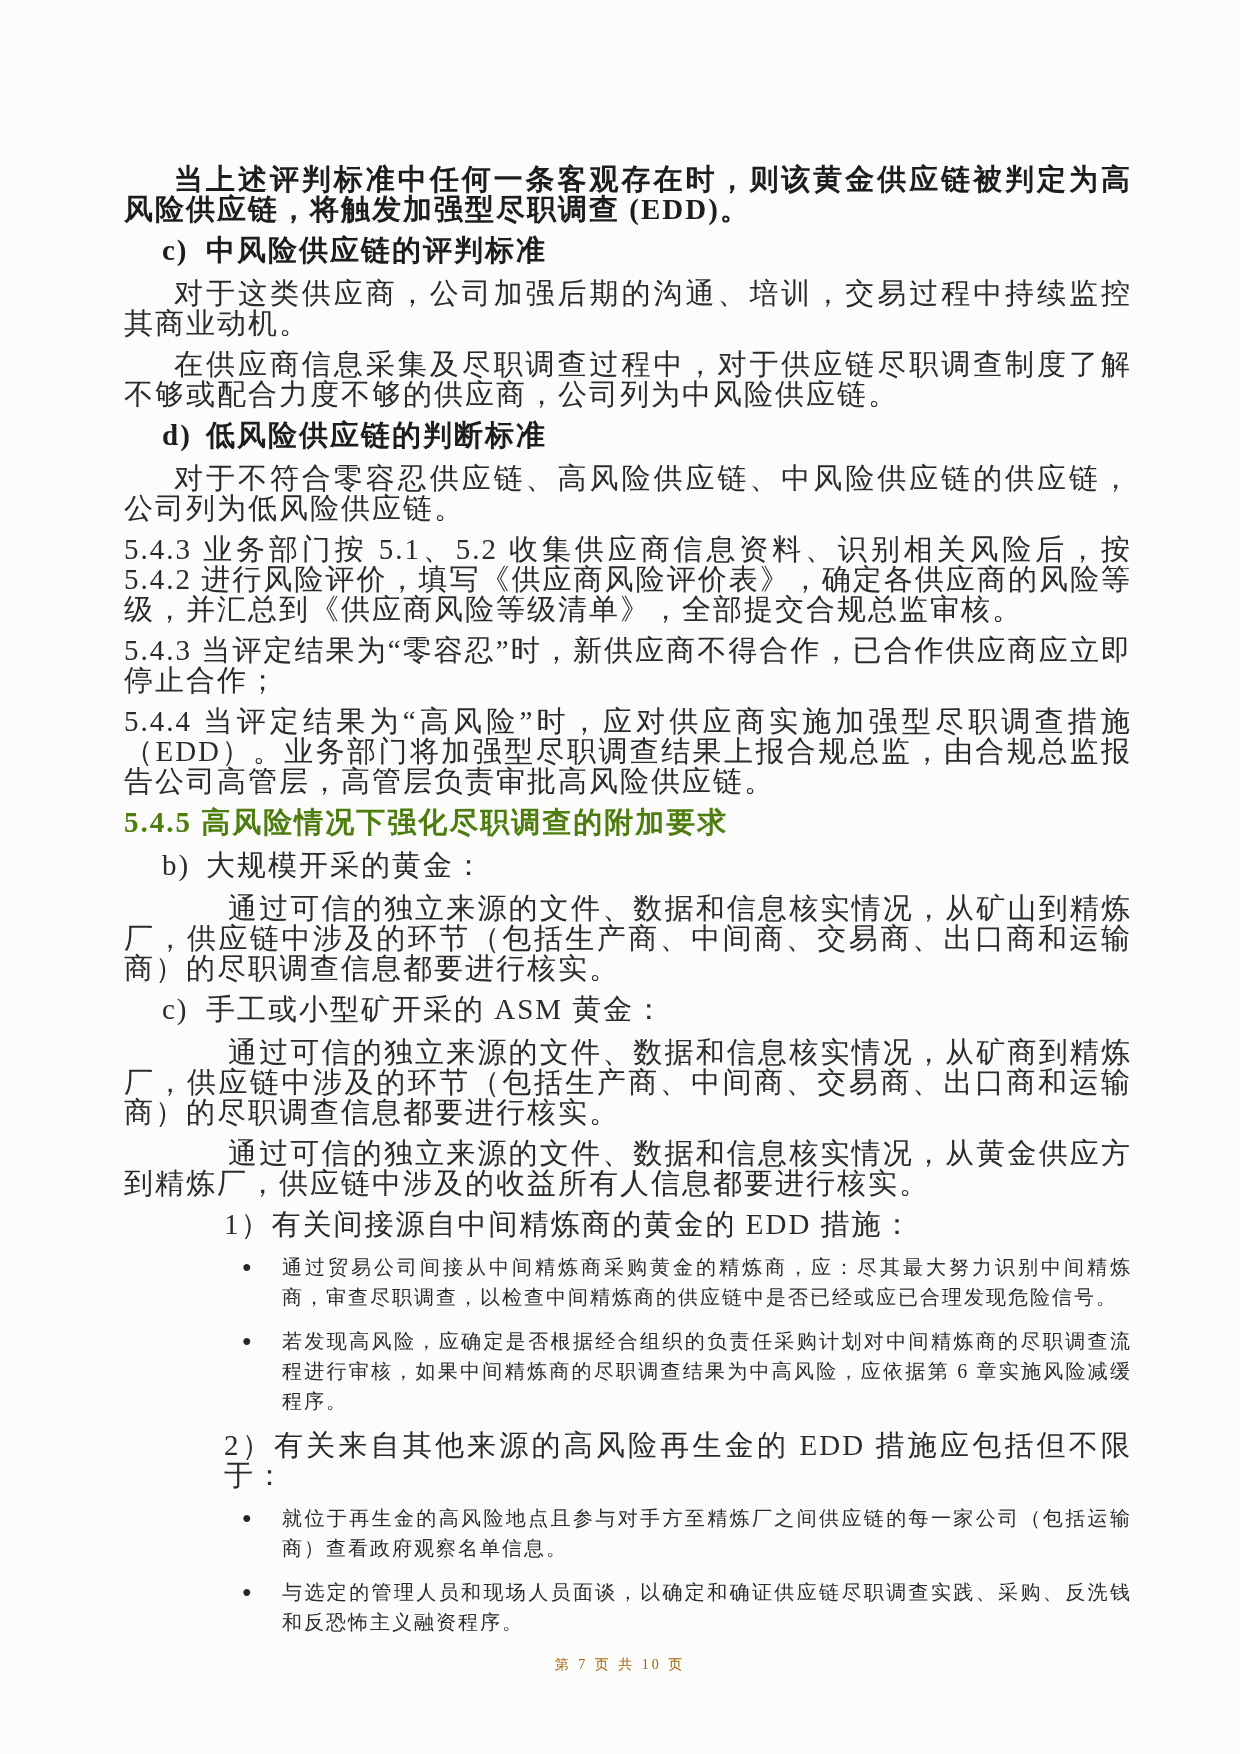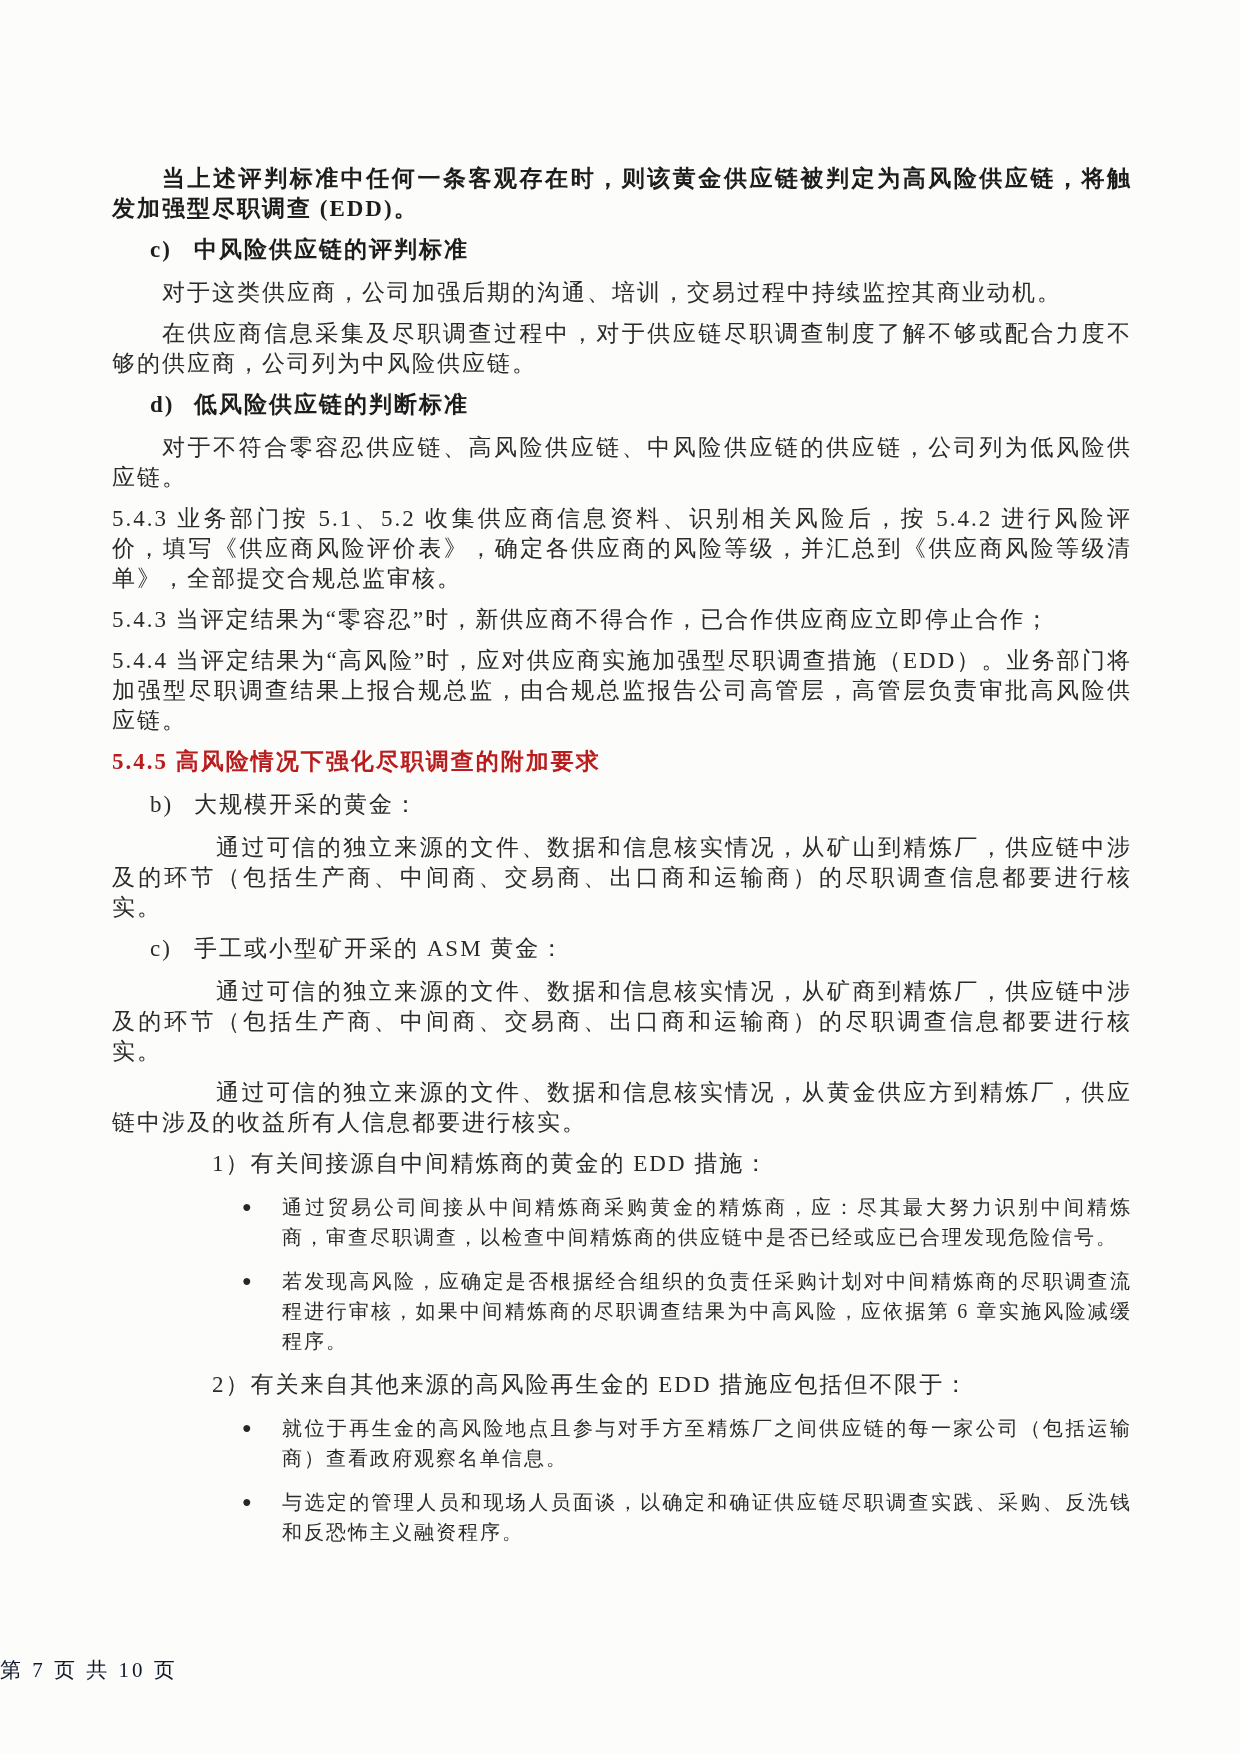--- a/index.html
+++ b/index.html
@@ -11,35 +11,35 @@
     overflow:hidden;
     font-family:"Liberation Serif","DejaVu Serif",serif;
     color:#2b2b2b;
   }
   .content{
     position:absolute;
     left:108px;top:164px;
     width:1024px;
   }
   .para{
-    font-size:23px;
+    font-size:29px;
     line-height:30px;
     letter-spacing:2px;
     text-align:justify;
-    margin:0 0 11px 4px;
+    margin:0 0 11px 16px;
   }
   .indent{text-indent:50px;}
   .bold{font-weight:bold;color:#1d1d1d;}
   .sub-heading{
     font-weight:bold;color:#1d1d1d;
     padding-left:38px;
     margin-bottom:13px;
   }
   .marker{display:inline-block;min-width:44px;}
-  .section-heading{font-weight:bold;color:#b91c1c;margin-bottom:13px;}
+  .section-heading{font-weight:bold;color:#4d7c0f;margin-bottom:13px;}
   .list-item{padding-left:38px;margin-bottom:13px;}
   .hang{text-indent:104px;}
   .num-item{padding-left:100px;margin-bottom:13px;}
   .bullet-row{
     display:flex;
     padding-left:134px;
     margin-bottom:14px;
   }
   .bullet-marker{
     flex:none;width:40px;
@@ -47,23 +47,23 @@
     color:#262626;
   }
   .bullet-text{
     flex:1;
     font-size:20px;line-height:30px;letter-spacing:2px;
     text-align:justify;
   }
   .footer{
     position:absolute;
     left:0;top:1656px;width:100%;
-    text-align:left;
-    font-size:21px;letter-spacing:3px;
-    color:#0f172a;
+    text-align:center;
+    font-size:14px;letter-spacing:3px;
+    color:#a16207;
   }
 </style>
 </head>
 <body>
 
 <div class="page">
   <div class="content">
 
     <p class="para indent bold">当上述评判标准中任何一条客观存在时，则该黄金供应链被判定为高风险供应链，将触发加强型尽职调查 (EDD)。</p>
 

